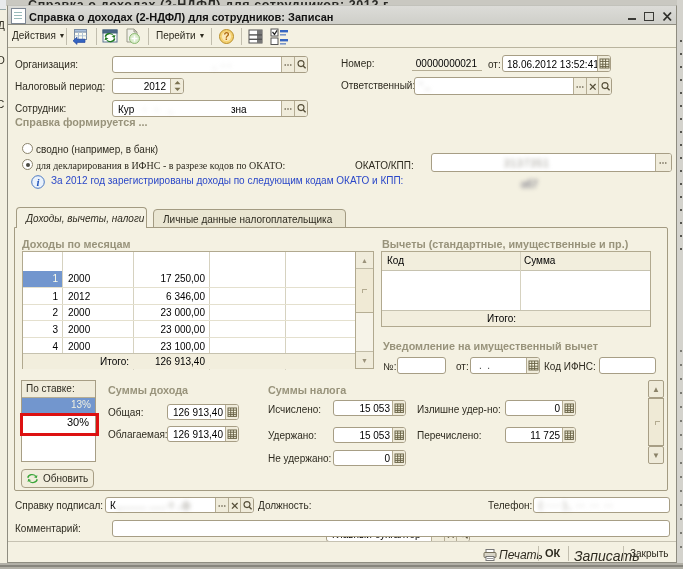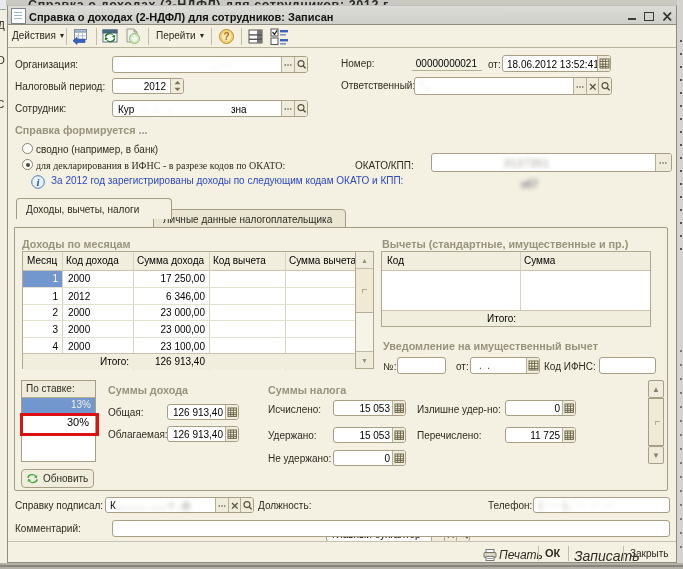--- a/index.html
+++ b/index.html
@@ -188,21 +188,21 @@
   <div class="blur" style="position:absolute;left:30px;top:3px;font-size:10px;">·&nbsp;&nbsp;&nbsp;·&nbsp;&nbsp;&nbsp;&nbsp;.&nbsp;&nbsp;&nbsp;</div>
   <div style="position:absolute;left:118px;top:3px;font-size:10px;">зна</div>
   <div class="fbtn" style="right:13px;width:13px;"><svg width="11" height="11" style="margin-top:3px;">
         <use href="#dots"></use>
       </svg></div>
   <div class="fbtn" style="right:0;width:13px;border-radius:0 2px 2px 0;"><svg width="11" height="12" style="margin-top:2px;">
         <use href="#mag"></use>
       </svg></div>
 </div>
 
-<div class="grp" style="left:15px;top:124px;">Справка формируется ...</div>
+<div class="grp" style="left:15px;top:116px;">Справка формируется ...</div>
 <div class="abs" style="left:22px;top:143px;width:11px;height:11px;border:1px solid #8c856d;border-radius:50%;background:#fff;box-sizing:border-box;"></div>
 <div class="lbl" style="left:36px;top:144px;">сводно (например, в банк)</div>
 <div class="abs" style="left:22px;top:159px;width:11px;height:11px;border:1px solid #8c856d;border-radius:50%;background:#fff;box-sizing:border-box;">
   <div style="position:absolute;left:2.5px;top:2.5px;width:4px;height:4px;border-radius:50%;background:#4a4a42;"></div>
 </div>
 <div class="lbl" style="left:36px;top:160px;font-family:Liberation Serif, serif;">для декларирования в ИФНС - в разрезе кодов по ОКАТО:</div>
 <div class="lbl" style="left:355px;top:160px;">ОКАТО/КПП:</div>
 <div class="fld" style="left:431px;top:153px;width:241px;height:19px;">
   <div class="blur" style="position:absolute;left:72px;top:4px;font-size:10px;letter-spacing:1px;">3137351</div>
   <div class="fbtn" style="right:0;width:16px;border-radius:0 2px 2px 0;"><svg width="11" height="11" style="margin-top:4px;">
@@ -211,38 +211,31 @@
 </div>
 <div class="abs" id="ic-info" style="left:31px;top:175px;width:14px;height:14px;">
  <svg width="14" height="14">
   <circle cx="7" cy="7" r="6.3" fill="#eaf2fb" stroke="#4a78c2"></circle>
   <text x="7" y="11" font-family="Liberation Serif" font-size="11" font-weight="bold" font-style="italic" fill="#2255bb" text-anchor="middle">i</text>
  </svg>
 </div>
 <div class="abs" style="left:51px;top:175px;font-size:10px;color:#2a47c8;white-space:nowrap;text-align:center;">За 2012 год зарегистрированы доходы по следующим кодам ОКАТО и КПП:</div>
 <div class="abs blur" style="left:521px;top:179px;font-size:10px;color:#4a4a62;">об7</div>
 
-<div class="abs" style="left:16px;top:198px;width:156px;height:21px;background:#f4f1e2;border:1px solid #a39b82;border-bottom:none;border-radius:4px 4px 0 0;box-sizing:border-box;z-index:3;">
+<div class="abs" style="left:16px;top:207px;width:131px;height:21px;background:#f4f1e2;border:1px solid #a39b82;border-bottom:none;border-radius:4px 4px 0 0;box-sizing:border-box;z-index:3;font-style:italic;">
  <div style="position:absolute;left:9px;top:5px;font-size:10px;color:#2e2b20;white-space:nowrap;">Доходы, вычеты, налоги</div>
 </div>
 <div class="abs" style="left:153px;top:209px;width:193px;height:19px;background:#eae6d2;border:1px solid #a39b82;border-radius:4px 4px 0 0;box-sizing:border-box;z-index:1;">
  <div style="position:absolute;left:9px;top:4px;font-size:10px;color:#2e2b20;white-space:nowrap;">Личные данные налогоплательщика</div>
 </div>
 <div class="abs" style="left:14px;top:227px;width:654px;height:264px;background:#f4f1e2;border:1px solid #a39b82;border-radius:0 2px 2px 2px;box-sizing:border-box;z-index:2;"></div>
 
 <div class="grp" style="left:22px;top:238px;z-index:4;">Доходы по месяцам</div>
 <div class="abs" id="tbl1" style="left:22px;top:251px;width:352px;height:118px;z-index:4;border:1px solid #b1a98f;box-sizing:border-box;background:#fff;font-size:10px;color:#000;">
 
- <div class="abs" style="left:0;top:0;width:332px;height:19px;background:#f2eedd;border-bottom:1px solid #c6c2af;box-sizing:border-box;">
-  <div class="abs" style="left:4px;top:3px;">Месяц</div>
-  <div class="abs" style="left:43px;top:3px;white-space:nowrap;">Код дохода</div>
-  <div class="abs" style="left:114px;top:3px;white-space:nowrap;">Сумма дохода</div>
-  <div class="abs" style="left:190px;top:3px;white-space:nowrap;">Код вычета</div>
-  <div class="abs" style="left:266px;top:3px;white-space:nowrap;">Сумма вычета</div>
- </div>
 
  <div class="abs" style="left:39px;top:0;width:1px;height:101px;background:#d6d2c0;"></div>
  <div class="abs" style="left:110px;top:0;width:1px;height:118px;background:#d6d2c0;"></div>
  <div class="abs" style="left:186px;top:0;width:1px;height:118px;background:#d6d2c0;"></div>
  <div class="abs" style="left:262px;top:0;width:1px;height:118px;background:#d6d2c0;"></div>
 
  <div class="abs" style="left:0;top:19px;width:332px;height:16px;">
    <div class="abs" style="left:0;top:0;width:39px;height:16px;background:#7296ce;color:#fdfdea;text-align:right;padding:2px 4px 0 0;box-sizing:border-box;">1</div>
    <div class="abs" style="left:45px;top:2px;">2000</div>
    <div class="abs" style="left:110px;top:2px;width:72px;text-align:right;">17 250,00</div>

